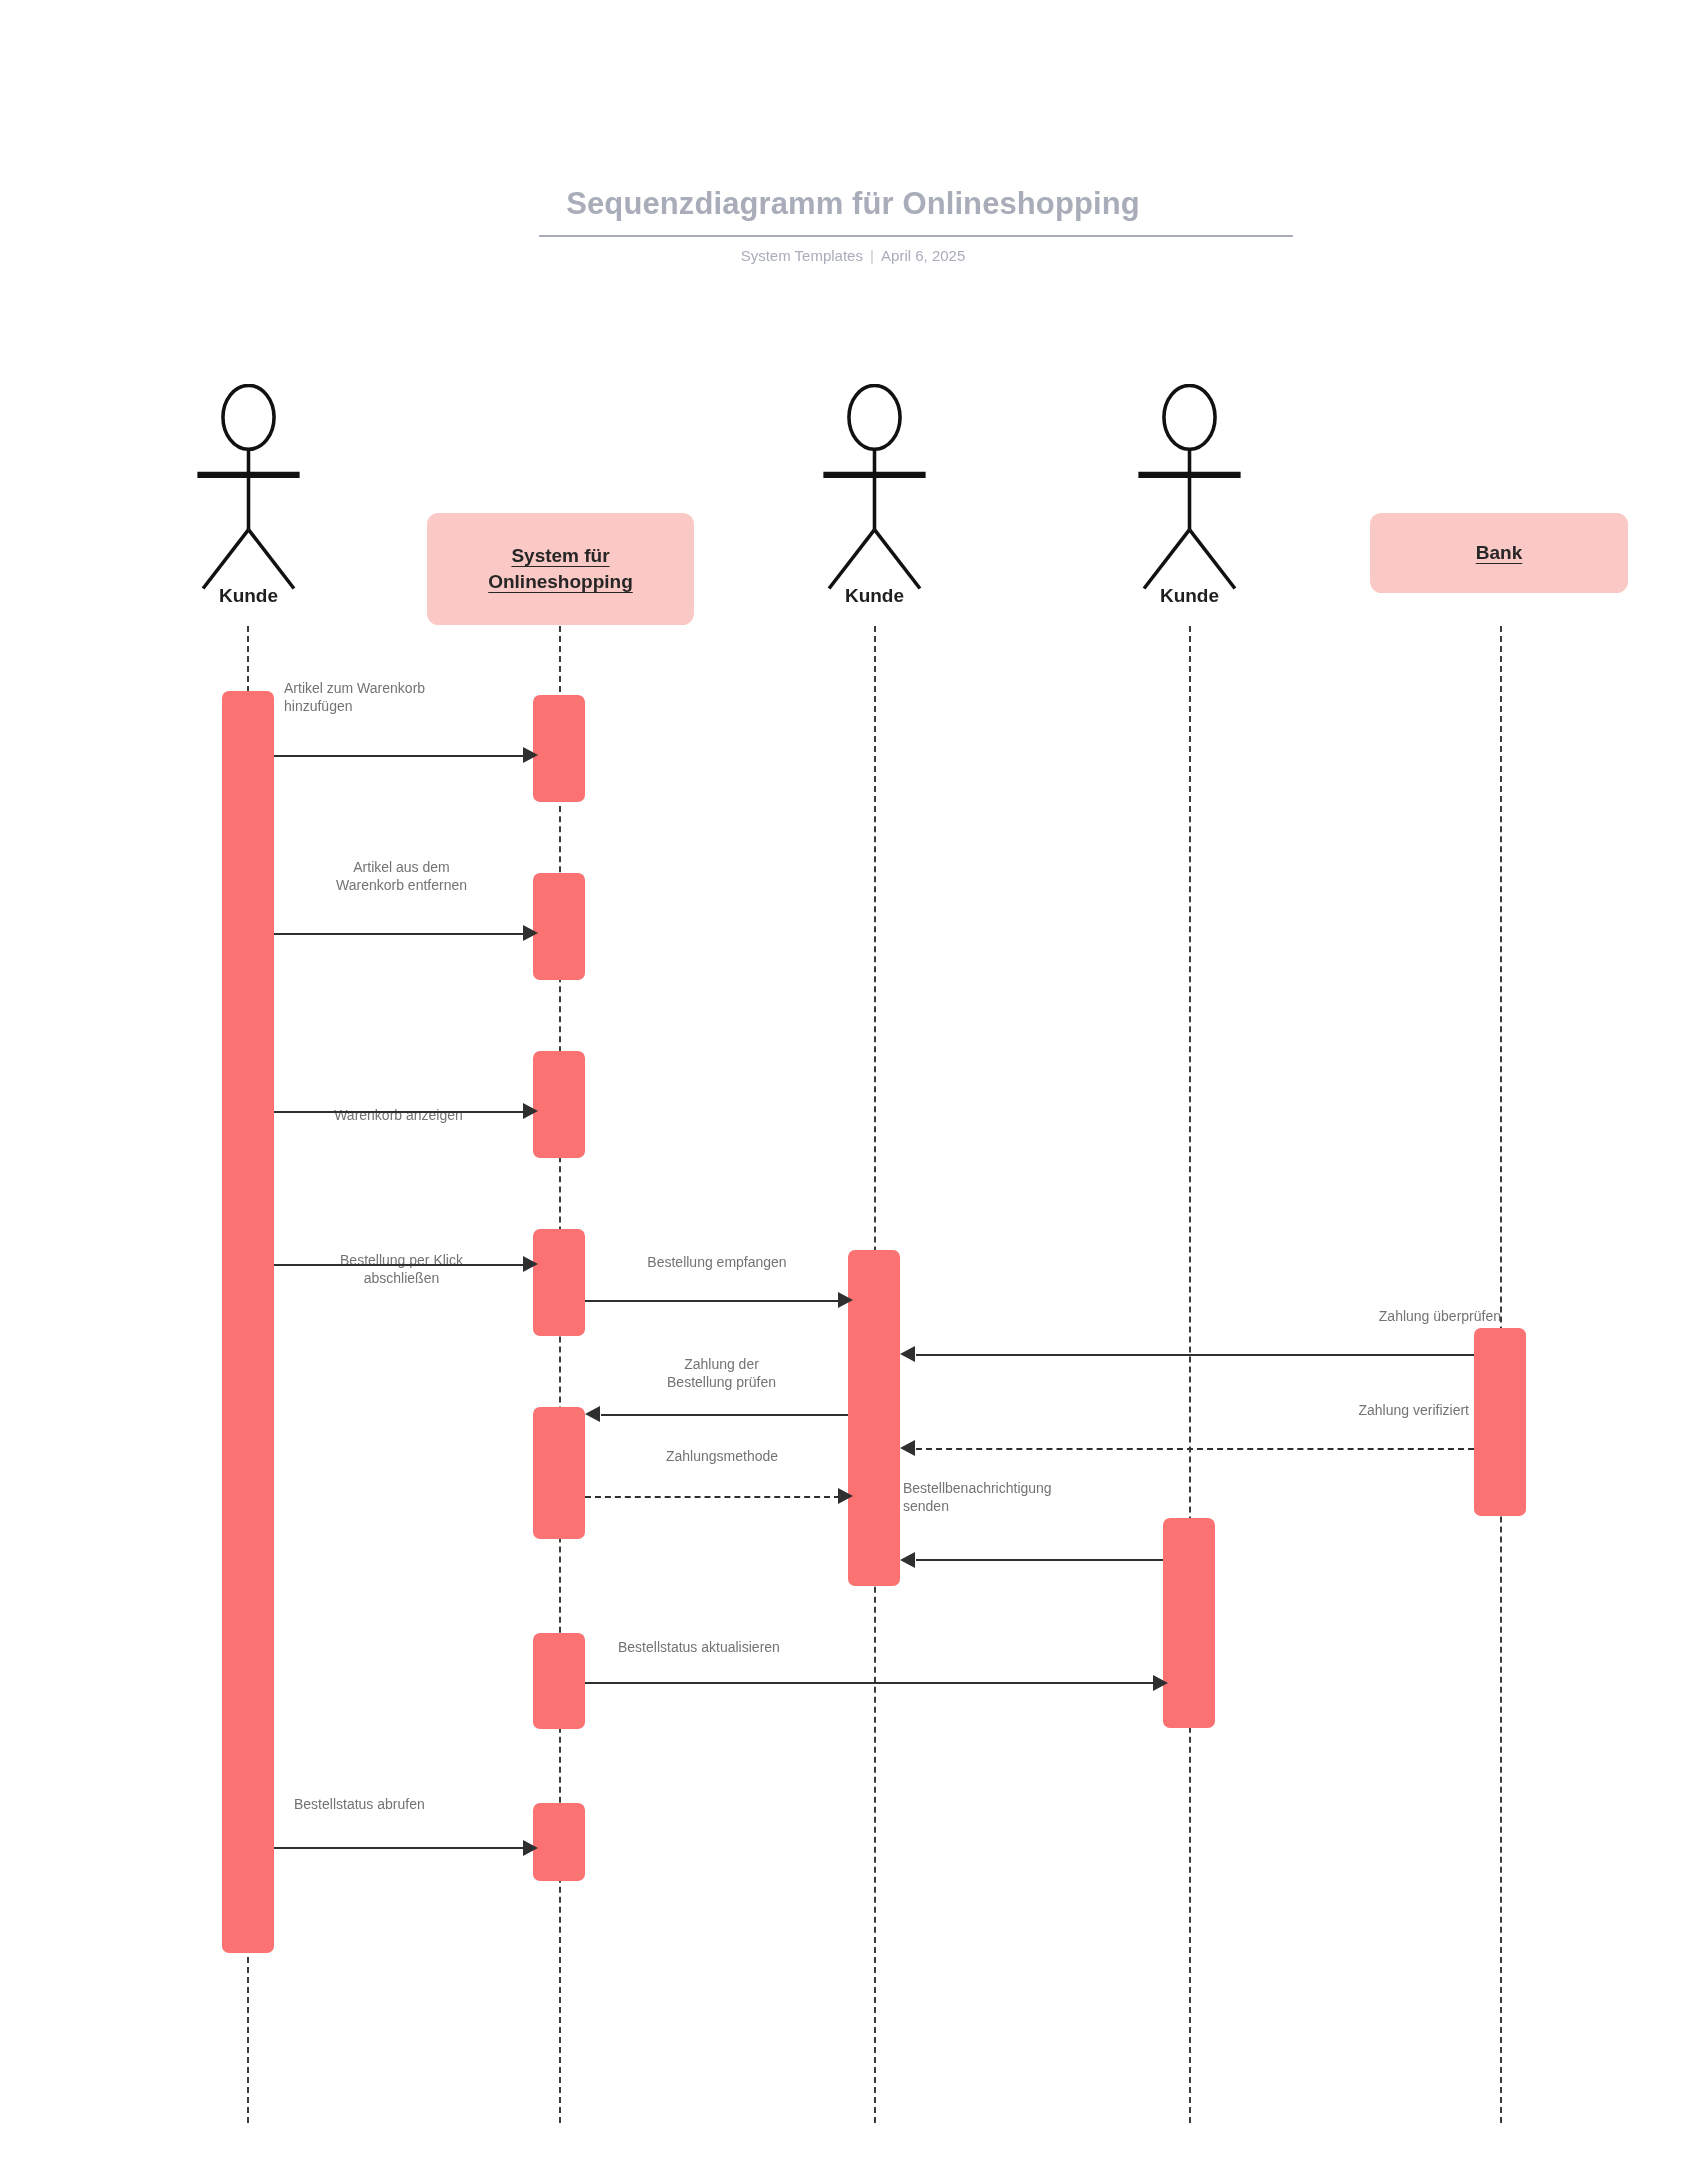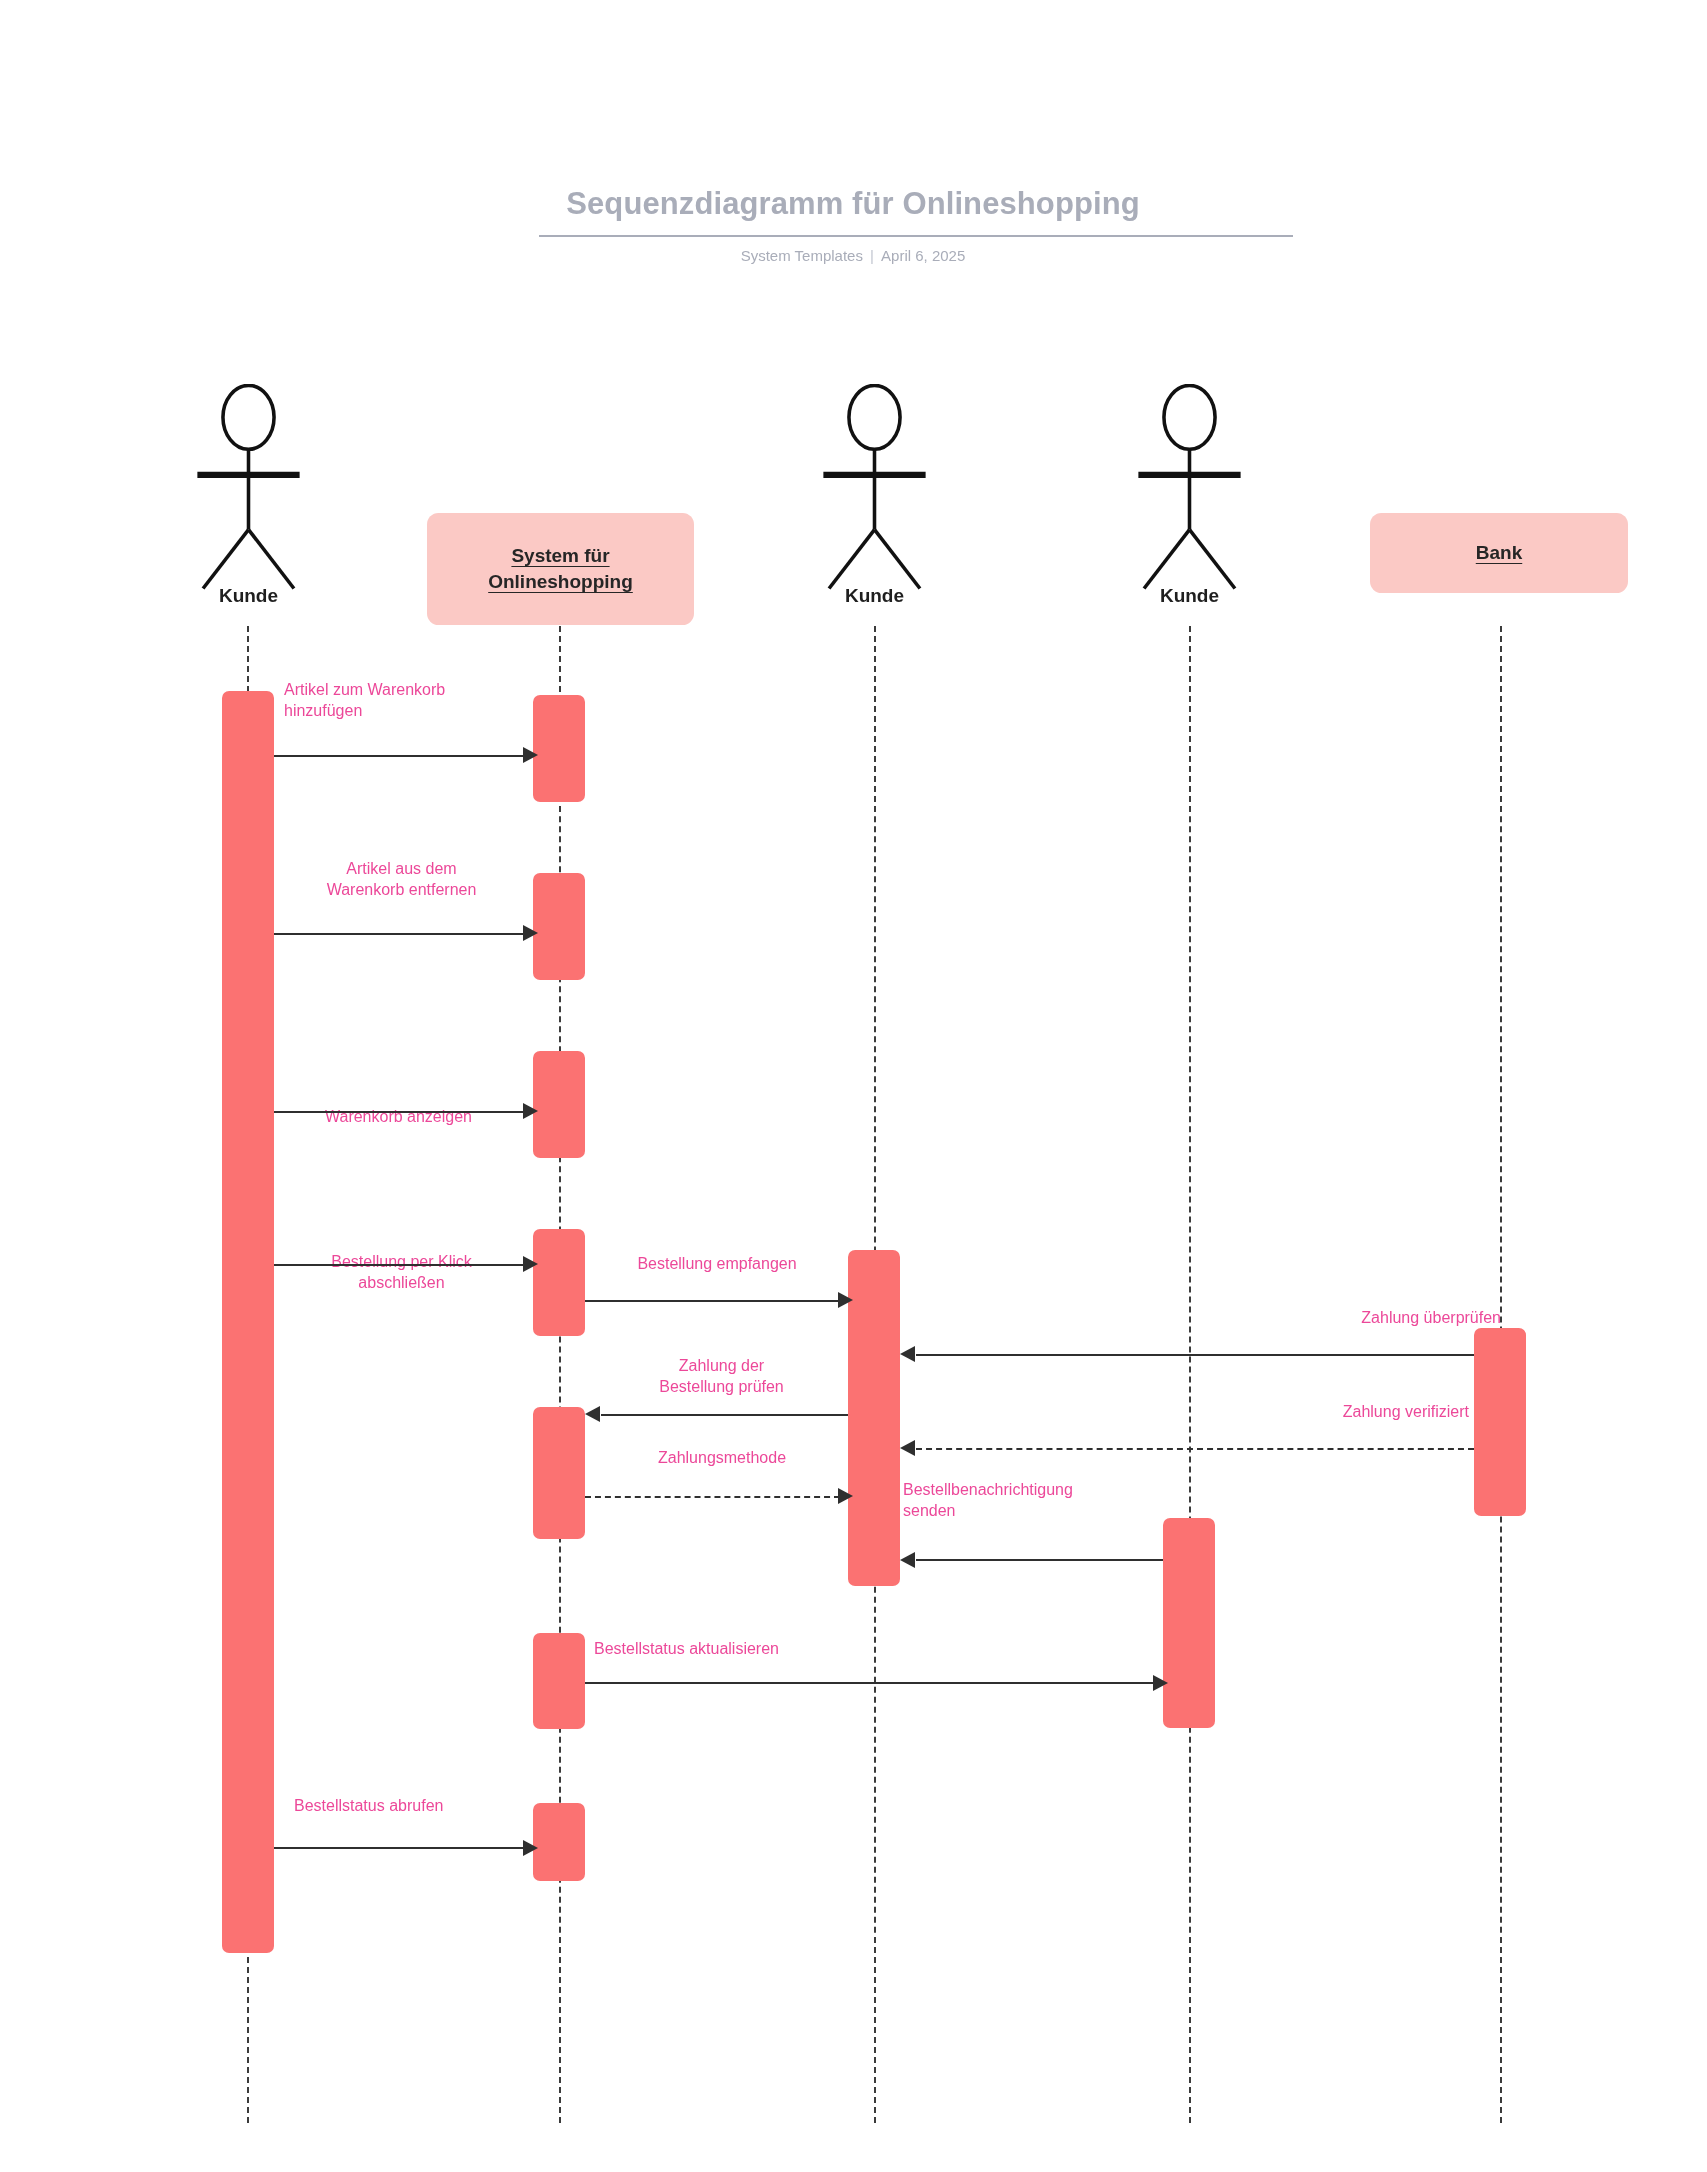--- a/index.html
+++ b/index.html
@@ -136,22 +136,22 @@
     border-bottom: 8.5px solid transparent;
   }
   .msg-arrow.right {
     border-left: 15.6px solid #2f2f2f;
   }
   .msg-arrow.left {
     border-right: 15.6px solid #2f2f2f;
   }
   .msg-label {
     position: absolute;
-    font-size: 16px;
-    color: #ec4899;
+    font-size: 14px;
+    color: #737373;
     line-height: 1.32;
     white-space: pre-line;
   }
   .msg-label.center { text-align: center; }
   .msg-label.left { text-align: left; }
   .msg-label.right { text-align: right; }
 </style>
 </head>
 <body>
 
@@ -267,21 +267,21 @@
 
   <div class="msg-label center" style="left:594px; top:1447px; width:256px;">Zahlungsmethode</div>
   <div class="msg-line dashed" style="left:585px; top:1496px; width:255px;"></div>
   <div class="msg-arrow right" style="left:838px; top:1488px;"></div>
 
   <div class="msg-label left" style="left:903px; top:1479px; width:284px;">Bestellbenachrichtigung
 senden</div>
   <div class="msg-line" style="left:916px; top:1559px; width:247px;"></div>
   <div class="msg-arrow left" style="left:900px; top:1552px;"></div>
 
-  <div class="msg-label left" style="left:594px; top:1638px; width:398px;">Bestellstatus aktualisieren</div>
+  <div class="msg-label left" style="left:618px; top:1638px; width:398px;">Bestellstatus aktualisieren</div>
   <div class="msg-line" style="left:585px; top:1682px; width:570px;"></div>
   <div class="msg-arrow right" style="left:1153px; top:1675px;"></div>
 
   <div class="msg-label left" style="left:294px; top:1795px; width:242px;">Bestellstatus abrufen</div>
   <div class="msg-line" style="left:274px; top:1847px; width:250px;"></div>
   <div class="msg-arrow right" style="left:523px; top:1840px;"></div>
 
 </div>
 
 

